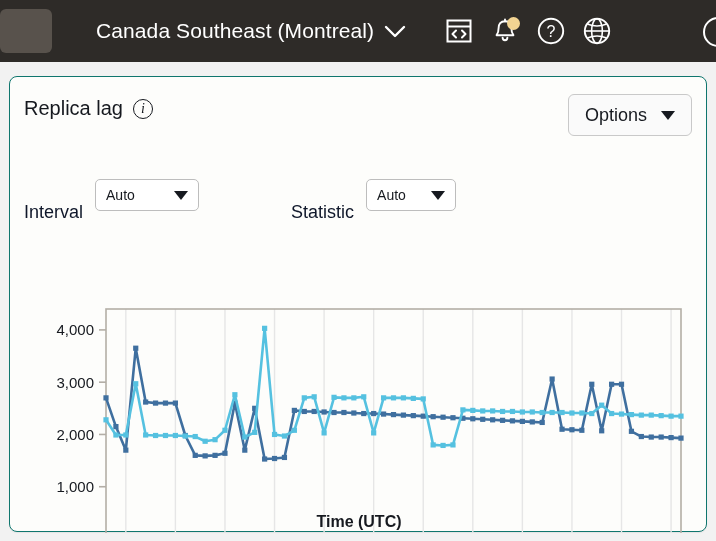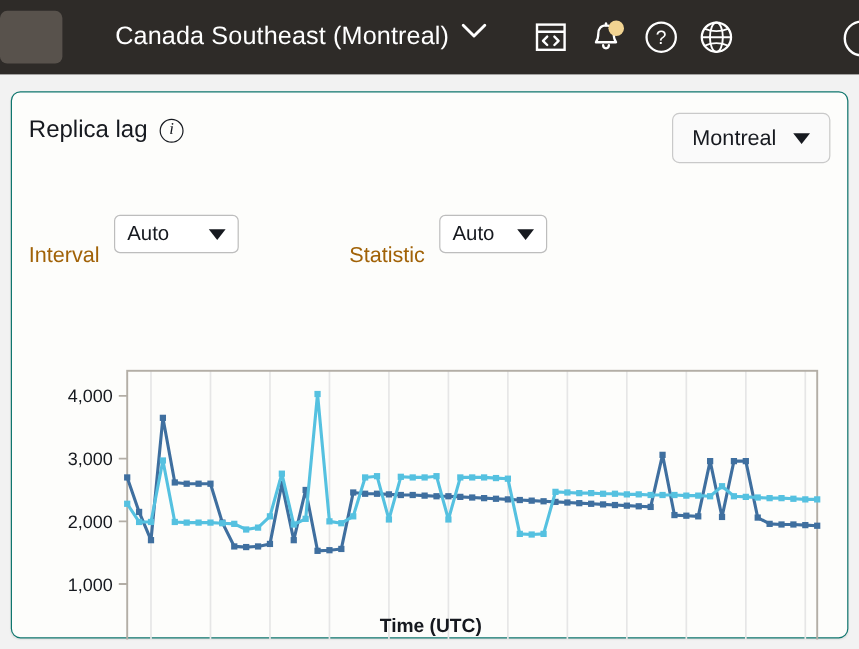--- a/index.html
+++ b/index.html
@@ -18,21 +18,21 @@
     background: #2e2b28;
     display: flex; align-items: center;
   }
   #nav-logo-tile {
     width: 52px; height: 44px;
     margin-left: 0px;
     background: #58524c;
     border-radius: 6px;
   }
   #region-selector {
-    display: flex; align-items: flex-start;
+    display: flex; align-items: flex-end;
     margin-left: 44px;
     cursor: pointer;
   }
   #region-label {
     color: #ffffff;
     font-size: 21px;
     letter-spacing: .1px;
     white-space: nowrap;
   }
   #region-caret {
@@ -110,32 +110,32 @@
     cursor: pointer;
   }
 
   
   #controls {
     position: absolute;
     left: 14px; top: 90px;
     display: flex; align-items: center;
   }
   .ctrl-label {
-    font-size: 18px; color: #a16207; margin-top: 35px;
+    font-size: 18px; color: #0f172a; margin-top: 35px;
   }
   .select-box {
     margin-left: 12px;
     height: 32px;
     padding: 0 10px;
     display: flex; align-items: center;
     justify-content: space-between;
     background: #ffffff;
     border: 1px solid #bdbdbd;
     border-radius: 5px;
-    font-size: 17px;
+    font-size: 14px;
     color: #16191f;
     cursor: pointer;
   }
   #interval-select { width: 104px; }
   #statistic-select { width: 90px; }
   #statistic-group { margin-left: 92px; display: flex; align-items: center; }
 
   .caret {
     width: 0; height: 0;
     border-left: 7px solid transparent;
@@ -219,21 +219,21 @@
 
 <div id="card">
 
   <div id="card-header">
     <div id="widget-title-wrap">
       <span id="widget-title">Replica lag</span>
       <span id="info-icon">i</span>
     </div>
 
     <div id="options-button">
-      <span>Montreal</span>
+      <span>Options</span>
       <span class="caret"></span>
     </div>
   </div>
 
   <div id="controls">
     <span class="ctrl-label">Interval</span>
     <div class="select-box" id="interval-select">
       <span>Auto</span>
       <span class="caret"></span>
     </div>

